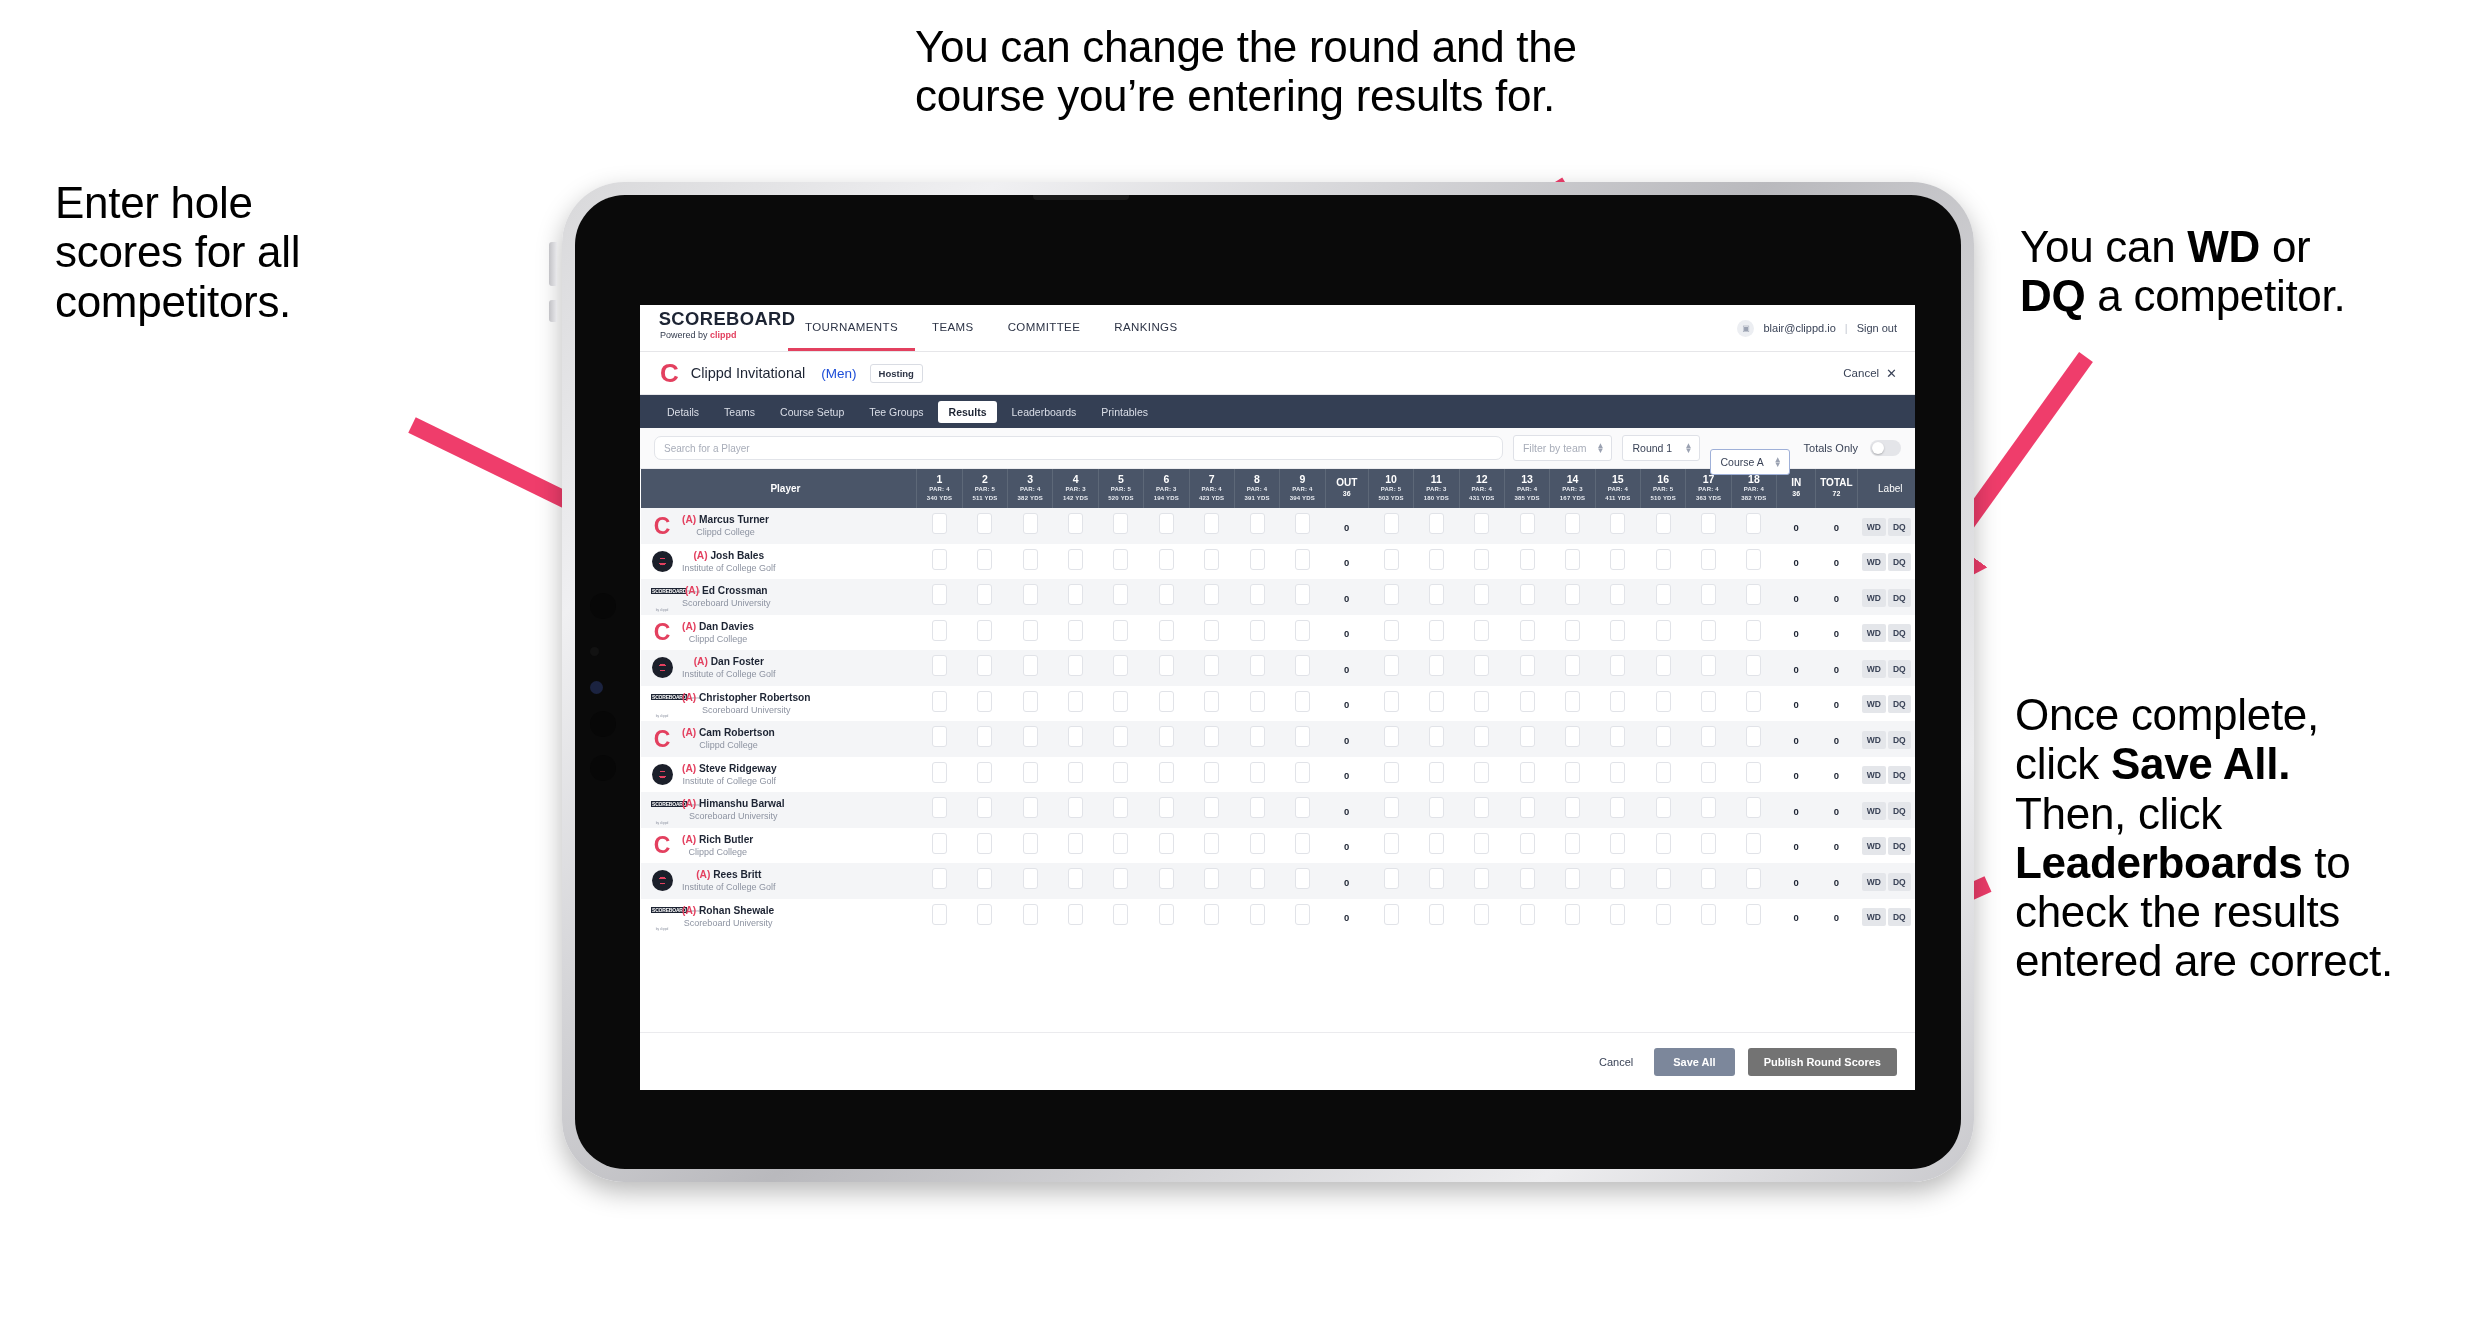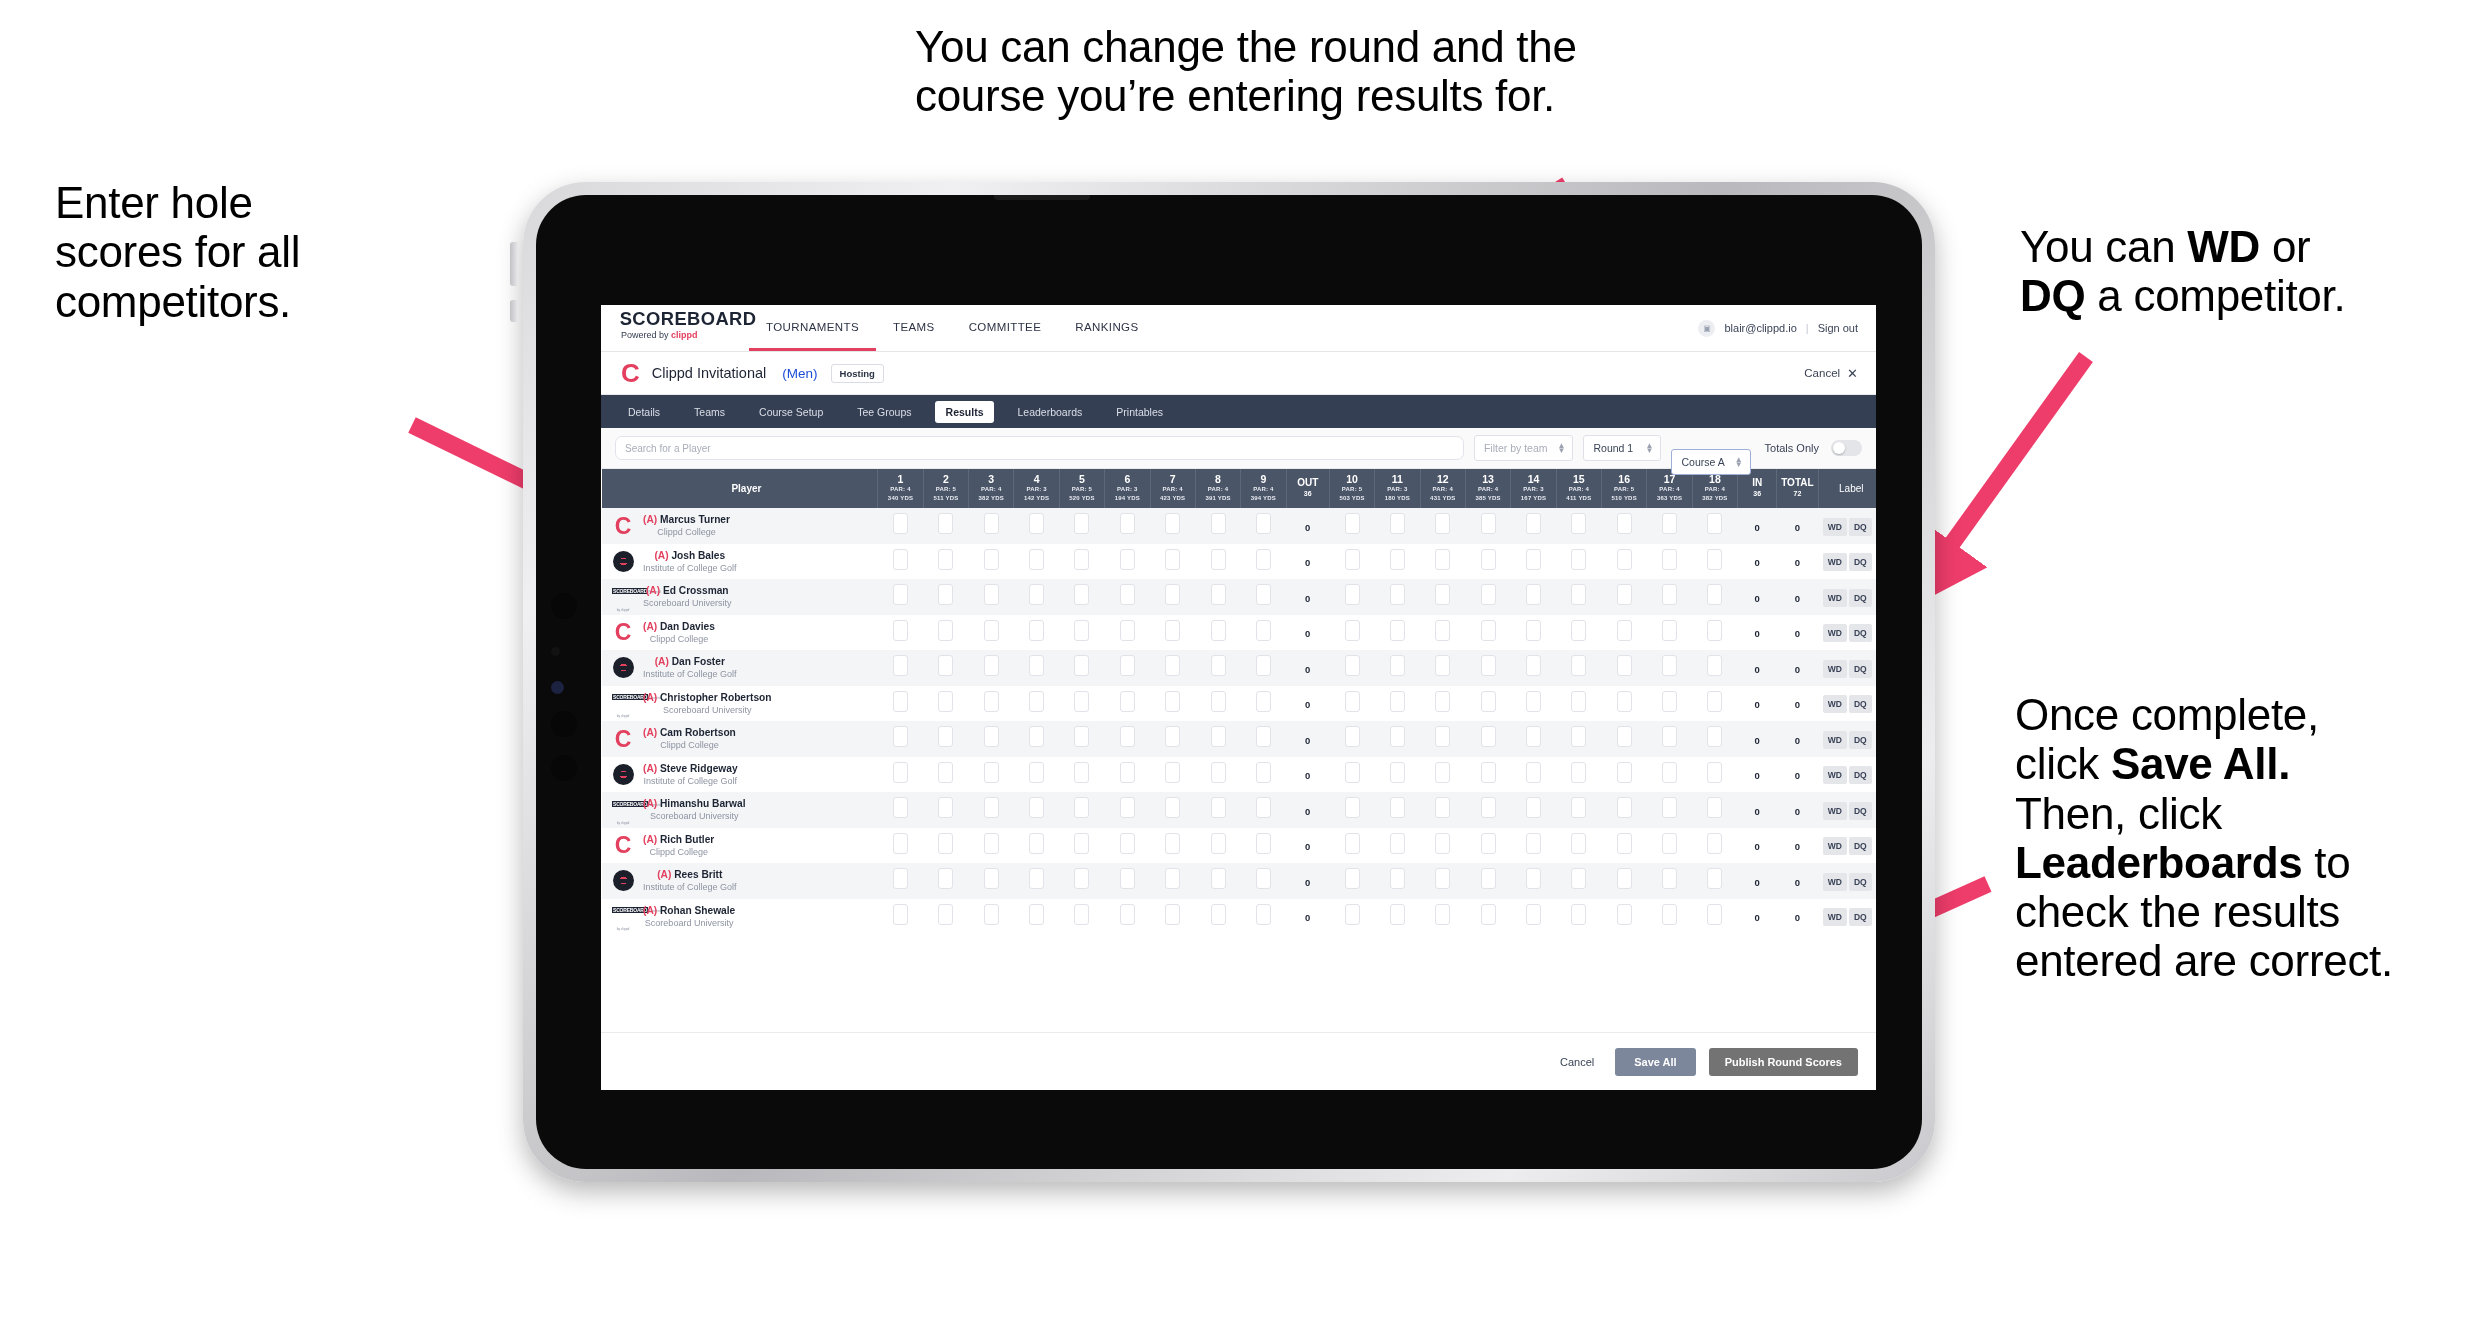--- a/index.html
+++ b/index.html
@@ -26,21 +26,21 @@
   #cal-left  { left: 55px;   top: 178px; width: 400px; }
   #cal-right { left: 2020px; top: 222px; width: 470px; }
   #cal-save  { left: 2015px; top: 690px; width: 480px; }
 
   
   .arrow { position: absolute; pointer-events: none; }
 
   
   #tablet {
     position: absolute;
-    left: 523px; top: 182px;
+    left: 562px; top: 182px;
     width: 1412px; height: 1000px;
     background: linear-gradient(135deg,#d8d8da 0%,#f0f0f2 18%,#b9b9bd 50%,#ededef 82%,#c9c9cd 100%);
     border-radius: 62px;
     padding: 13px;
     box-shadow: 0 10px 26px rgba(0,0,0,.28);
   }
   #tablet-inner {
     width: 100%; height: 100%;
     background: #0a0a0a;
     border-radius: 50px;
@@ -126,21 +126,21 @@
   }
   .tbar .cancel {
     margin-left:auto; font-size: 11.5px; color:#3a4357;
     display:flex; align-items:center; gap:7px; cursor:pointer;
   }
   .xi { font-size: 13px; line-height:1; }
 
   
   .stabs {
     height: 33px; background:#343f54; display:flex; align-items:center;
-    padding-left: 16px; gap: 12px;
+    padding-left: 16px; gap: 3px;
   }
   .stab {
     font-size: 10.5px; color:#dbdfe8; padding: 5px 11px; border-radius:3px;
     cursor:pointer;
   }
   .stab.active { background:#ffffff; color:#1d2433; font-weight:600; }
 
   
   .frow {
     height: 41px; background:#fafafb; display:flex; align-items:center;

